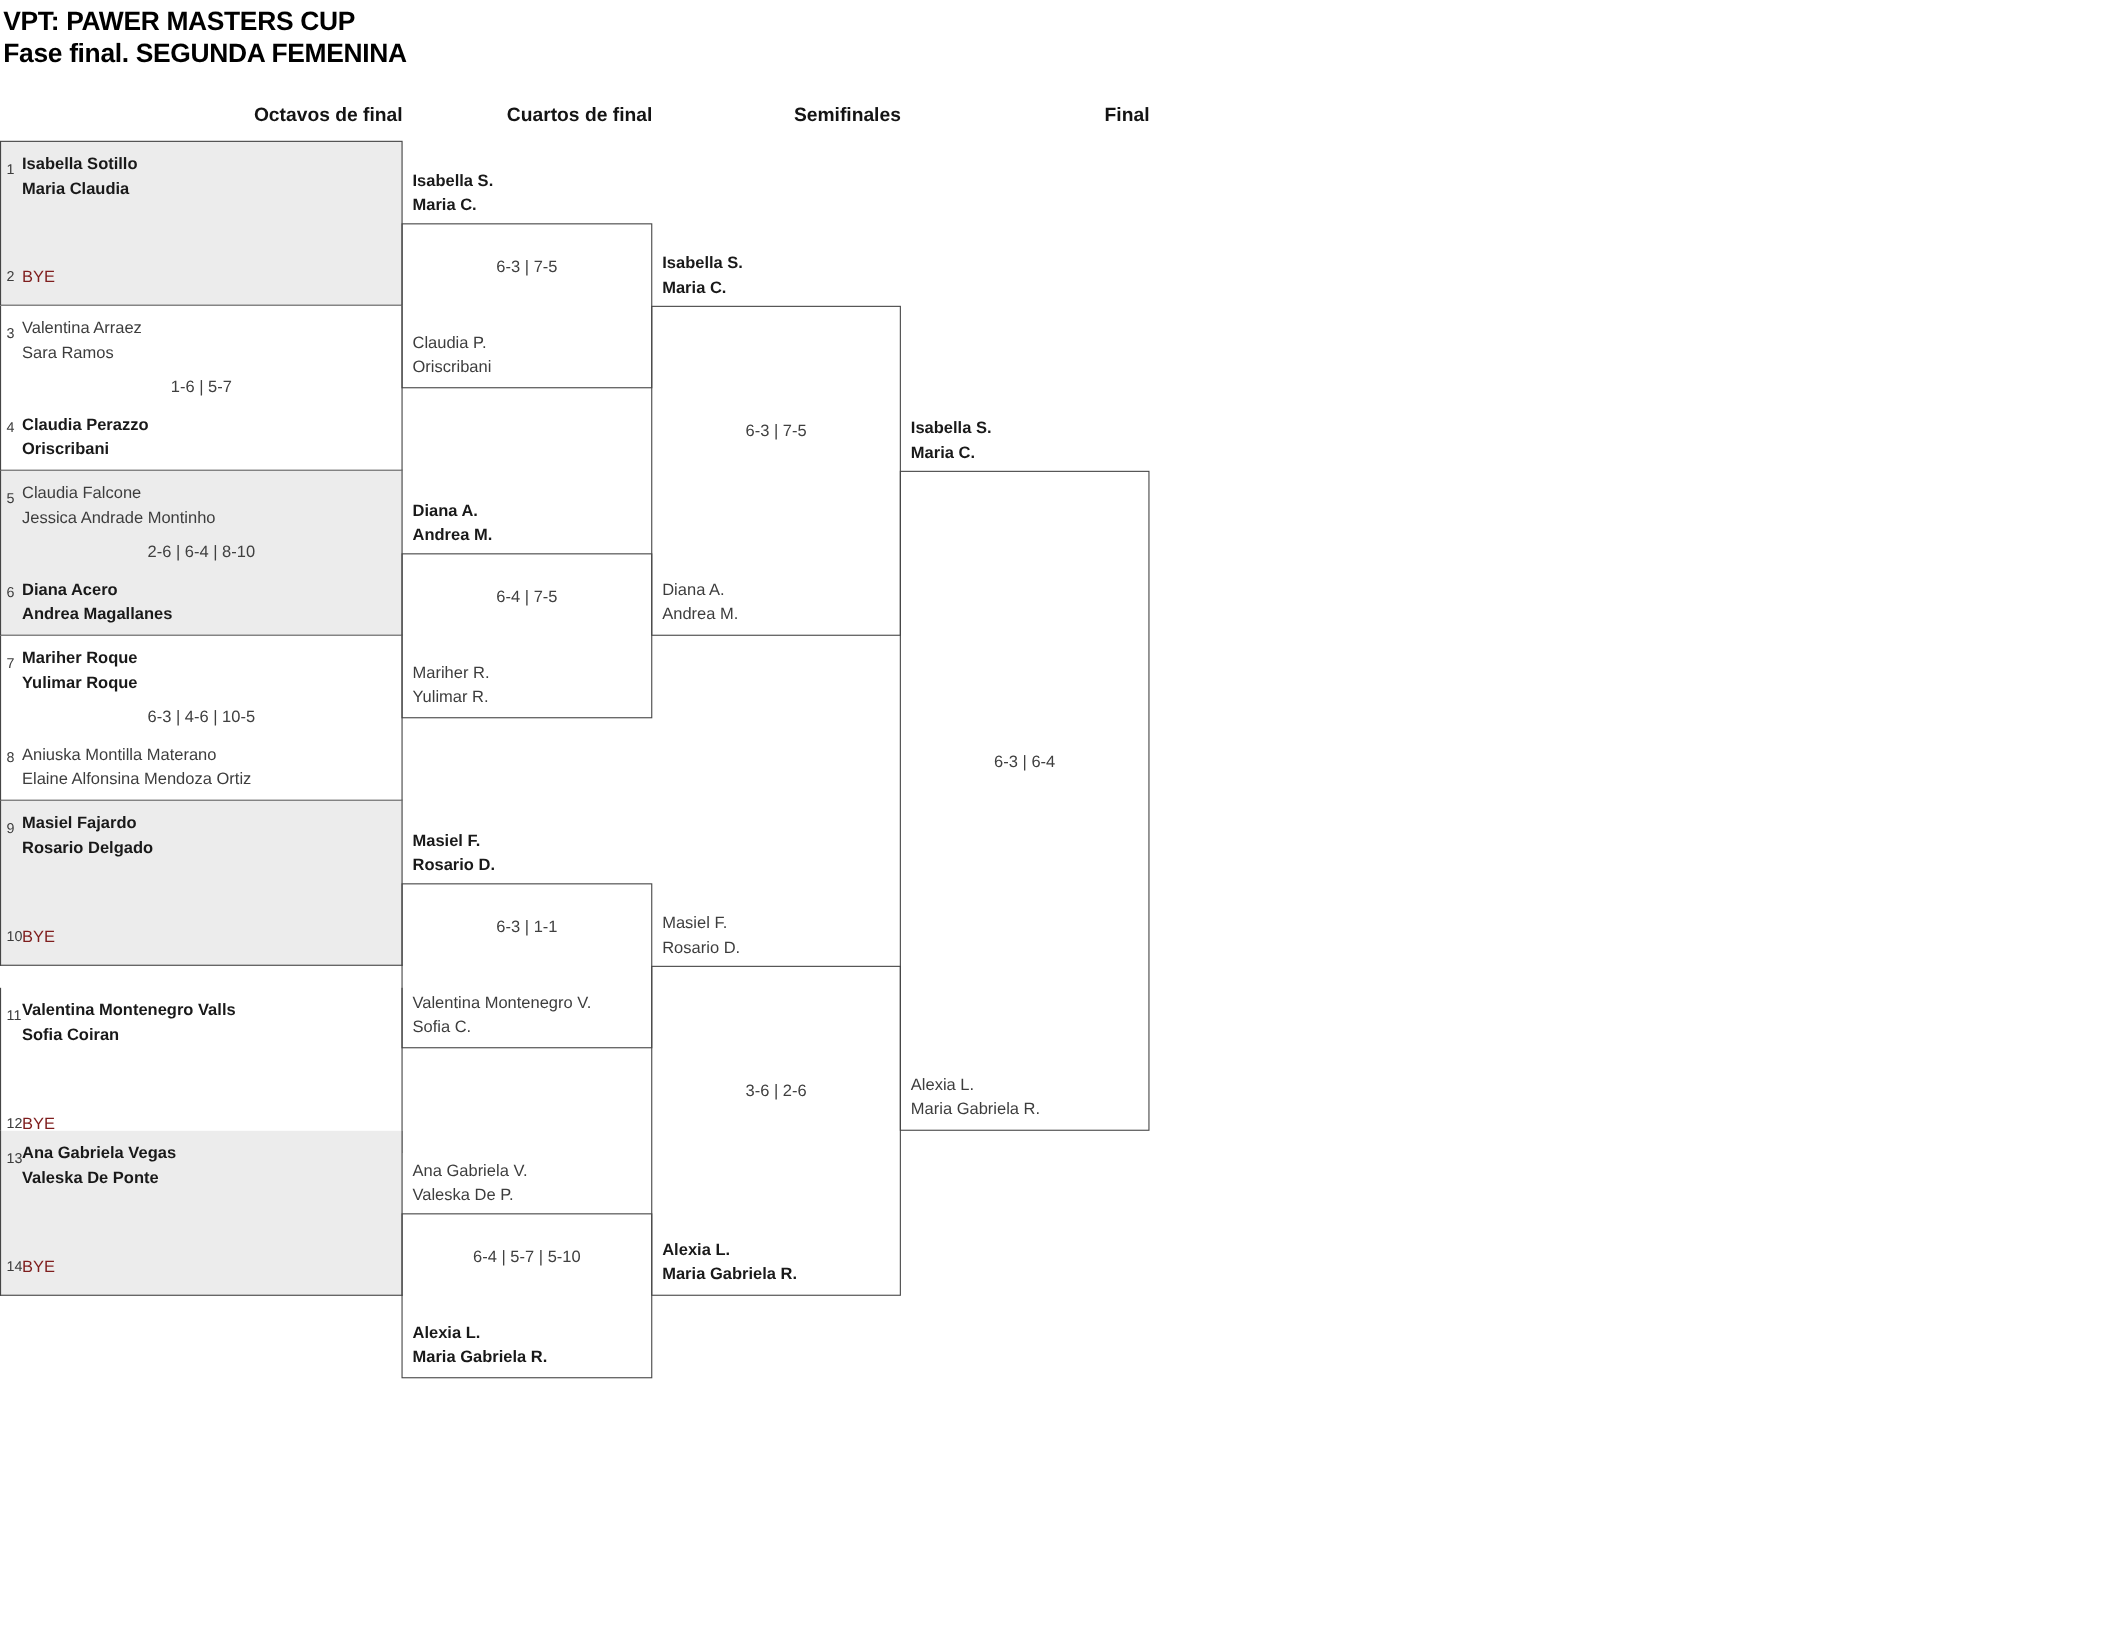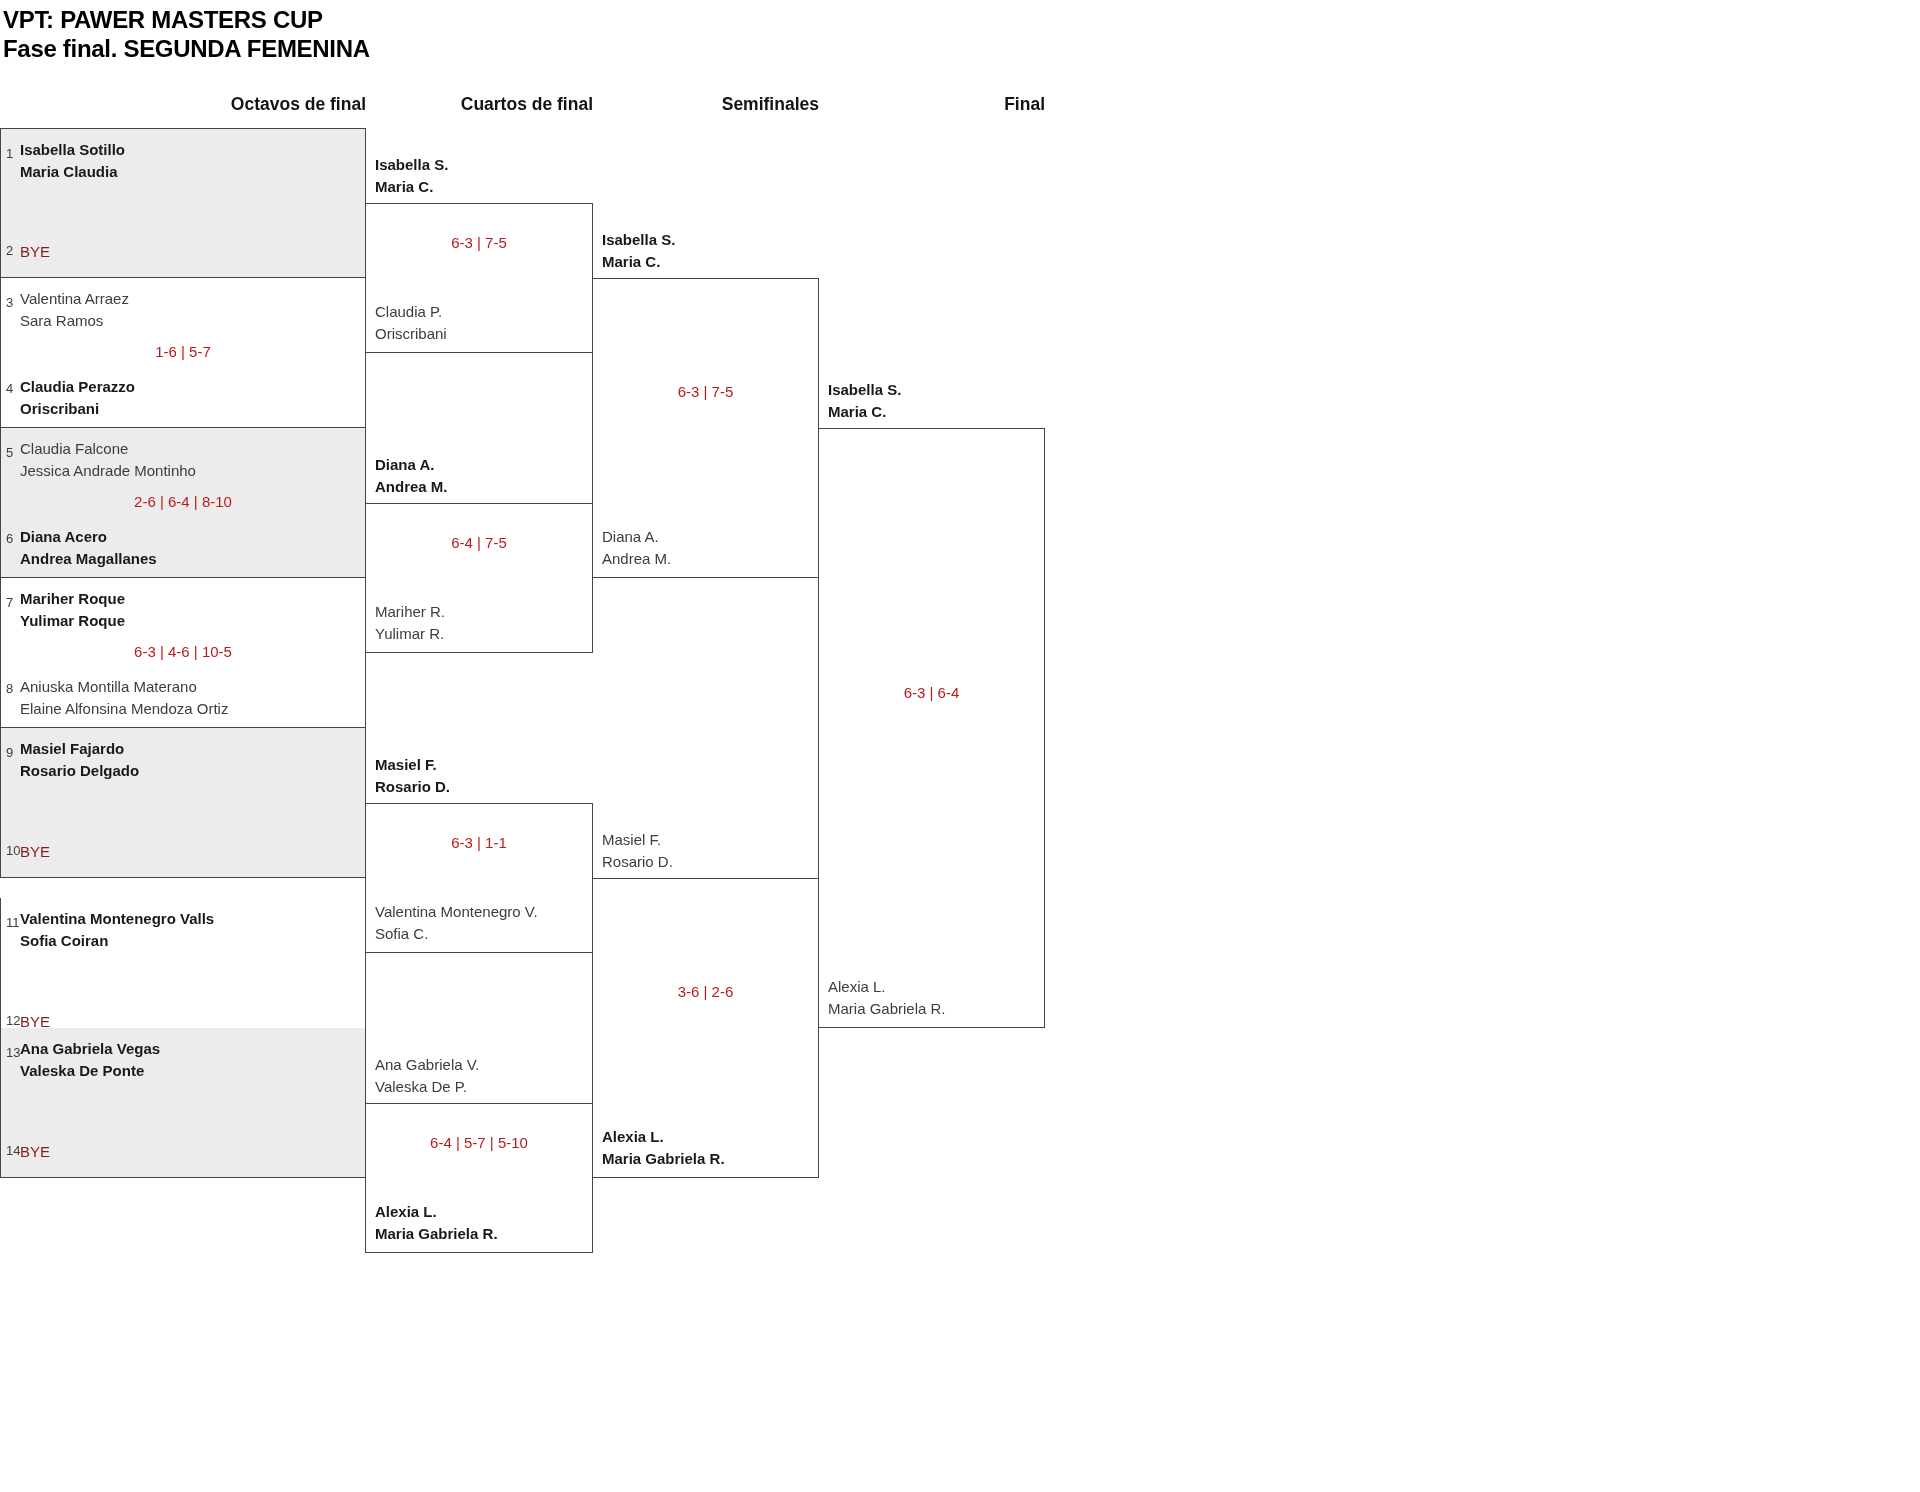--- a/index.html
+++ b/index.html
@@ -17,21 +17,21 @@
   .team{position:absolute;font-size:15px;line-height:21.5px;color:#3d3d3d;white-space:nowrap;}
   .team.w{font-weight:700;color:#191919;}
   .seed{position:absolute;left:5px;font-size:13px;color:#3d3d3d;}
   .t1{left:19px;top:10px;}
   .s1{top:17px;}
   .t2{left:19px;bottom:8px;}
   .s2{bottom:31px;}
   .byelbl{position:absolute;left:19px;bottom:17px;font-size:15px;color:#7f1d1d;}
   .sbye{bottom:19px;}
   .osc{position:absolute;left:0;right:0;top:64px;text-align:center;}
-  .score{font-size:15px;color:#b91c1c;line-height:20px;margin-top:31px;}
+  .score{font-size:15px;color:#404040;line-height:20px;margin-top:31px;}
 
   
   .rbox{position:absolute;box-sizing:border-box;border:1px solid var(--line);background:transparent;}
   .qf{left:365px;width:228px;height:150px;}
   .sf{left:592px;width:227px;height:300px;}
   .fin{left:818px;width:227px;height:600px;}
   .p1{left:9px;top:-50px;}
   .p2{left:9px;bottom:8px;}
   .qsc{position:absolute;left:0;right:0;top:29px;text-align:center;}
   .ssc{position:absolute;left:0;right:0;top:103px;text-align:center;}

